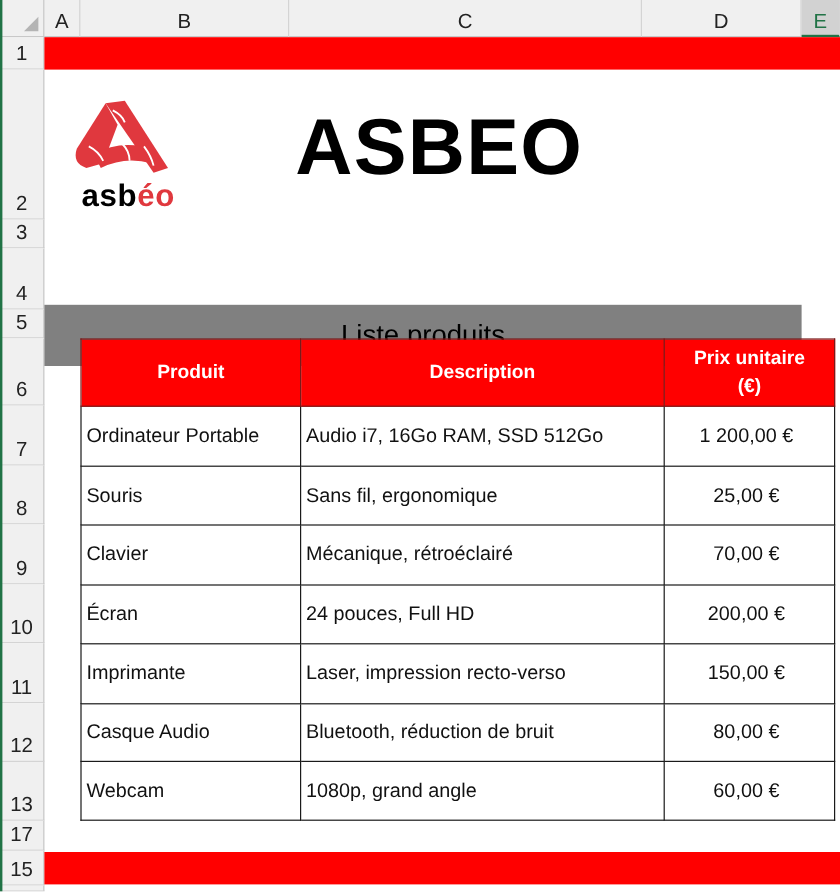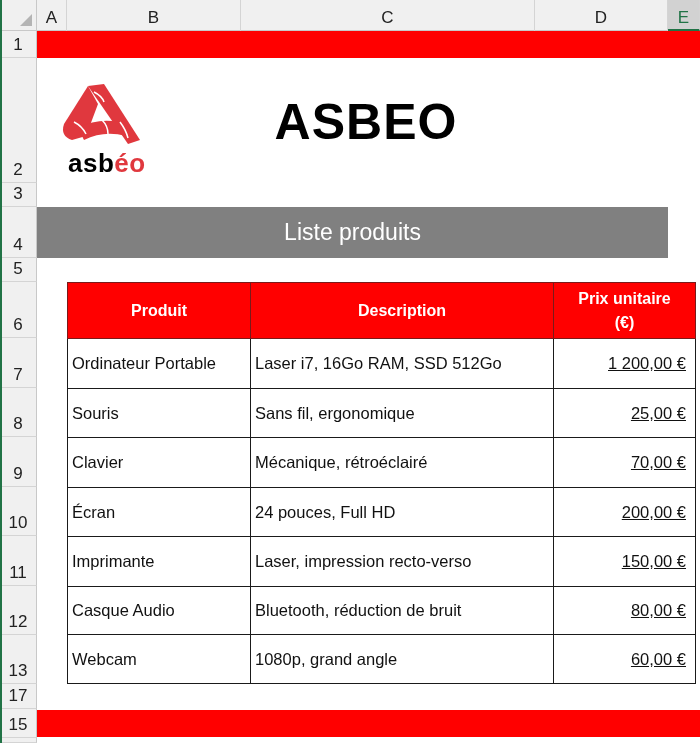--- a/index.html
+++ b/index.html
@@ -9,29 +9,29 @@
   .colhdr { top:0; height:31px; background:#f0f0f0; border-bottom:1px solid #c8c8c8; }
   .colcell { top:0; height:31px; border-right:1px solid #d4d4d4; text-align:center; line-height:36px; font-size:17px; color:#222; }
   .colcell.sel { background:#d2d2d2; border-bottom:2px solid #217346; color:#217346; }
   .corner { left:0; top:0; width:37px; height:31px; background:#f0f0f0; border-right:1px solid #c8c8c8; border-bottom:1px solid #c8c8c8; }
   .corner-tri { position:absolute; right:4px; bottom:4px; width:0; height:0; border-left:12px solid transparent; border-bottom:12px solid #b4b4b4; }
   
   .rowhdr { left:0; width:37px; background:#f0f0f0; border-right:1px solid #c8c8c8; border-bottom:1px solid #d4d4d4; font-size:17px; color:#222; text-align:center; display:flex; align-items:flex-end; justify-content:center; padding-bottom:2px; }
   .left-edge { left:0; top:0; width:2px; height:743px; background:#217346; }
   
   .red-band { background:#ff0000; }
-  .gray-band { background:#808080; color:#ffffff; font-size:23px; display:flex; align-items:center; justify-content:center; }
-  .title { font-weight:bold; font-size:50px; color:#000; text-align:center; letter-spacing:1px; }
+  .gray-band { background:#808080; color:#000000; font-size:23px; display:flex; align-items:center; justify-content:center;margin-top:47px; }
+  .title { font-weight:bold; font-size:66px; color:#000; text-align:center; letter-spacing:1px; }
   .logo-text { font-weight:bold; font-size:26px; color:#000; letter-spacing:0.5px; }
   .logo-text .accent { color:#e0383e; }
   
   table.products { border-collapse:collapse; position:absolute; left:67px; top:282px; }
   table.products th { background:#ff0000; color:#ffffff; font-weight:bold; font-size:16px; border:1px solid #7a1a1a; text-align:center; padding:0 4px; line-height:24px; }
   table.products td { border:1px solid #1a1a1a; font-size:16.5px; color:#111; padding:0 0 0 4px; height:48px; box-sizing:border-box; }
-  table.products td.price { text-align:right; padding-right:9px;text-decoration:underline; }
+  table.products td.price { text-align:center; padding-right:9px; }
 </style>
 </head>
 <body>
 
 <div class="abs colhdr" style="left:0;width:700px;"></div>
 <div class="abs corner">
     <span class="corner-tri"></span>
   </div>
 <div class="abs colcell" style="left:37px;width:30px;">A</div>
 <div class="abs colcell" style="left:67px;width:174px;">B</div>
@@ -87,21 +87,21 @@
       <th style="width:294px;">Description</th>
       <th style="width:133px;">
         <div>Prix unitaire</div>
         <div>(€)</div>
       </th>
     </tr>
   </thead>
   <tbody>
     <tr style="height:50px;">
       <td>Ordinateur Portable</td>
-      <td>Laser i7, 16Go RAM, SSD 512Go</td>
+      <td>Audio i7, 16Go RAM, SSD 512Go</td>
       <td class="price">1 200,00 €</td>
     </tr>
     <tr style="height:49px;">
       <td>Souris</td>
       <td>Sans fil, ergonomique</td>
       <td class="price">25,00 €</td>
     </tr>
     <tr style="height:50px;">
       <td>Clavier</td>
       <td>Mécanique, rétroéclairé</td>

